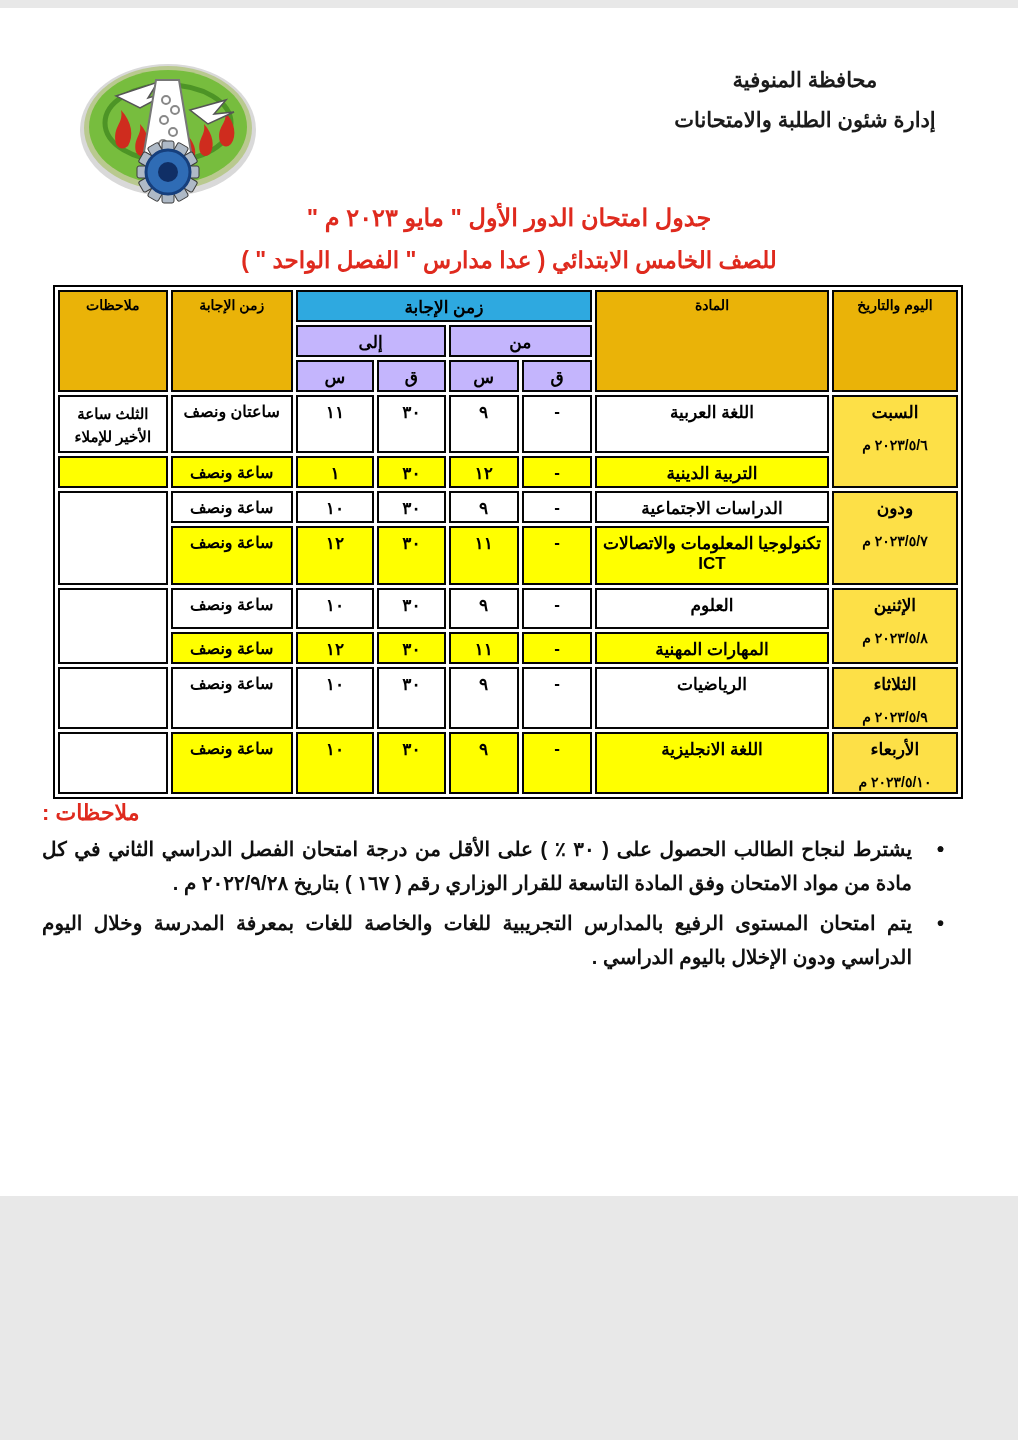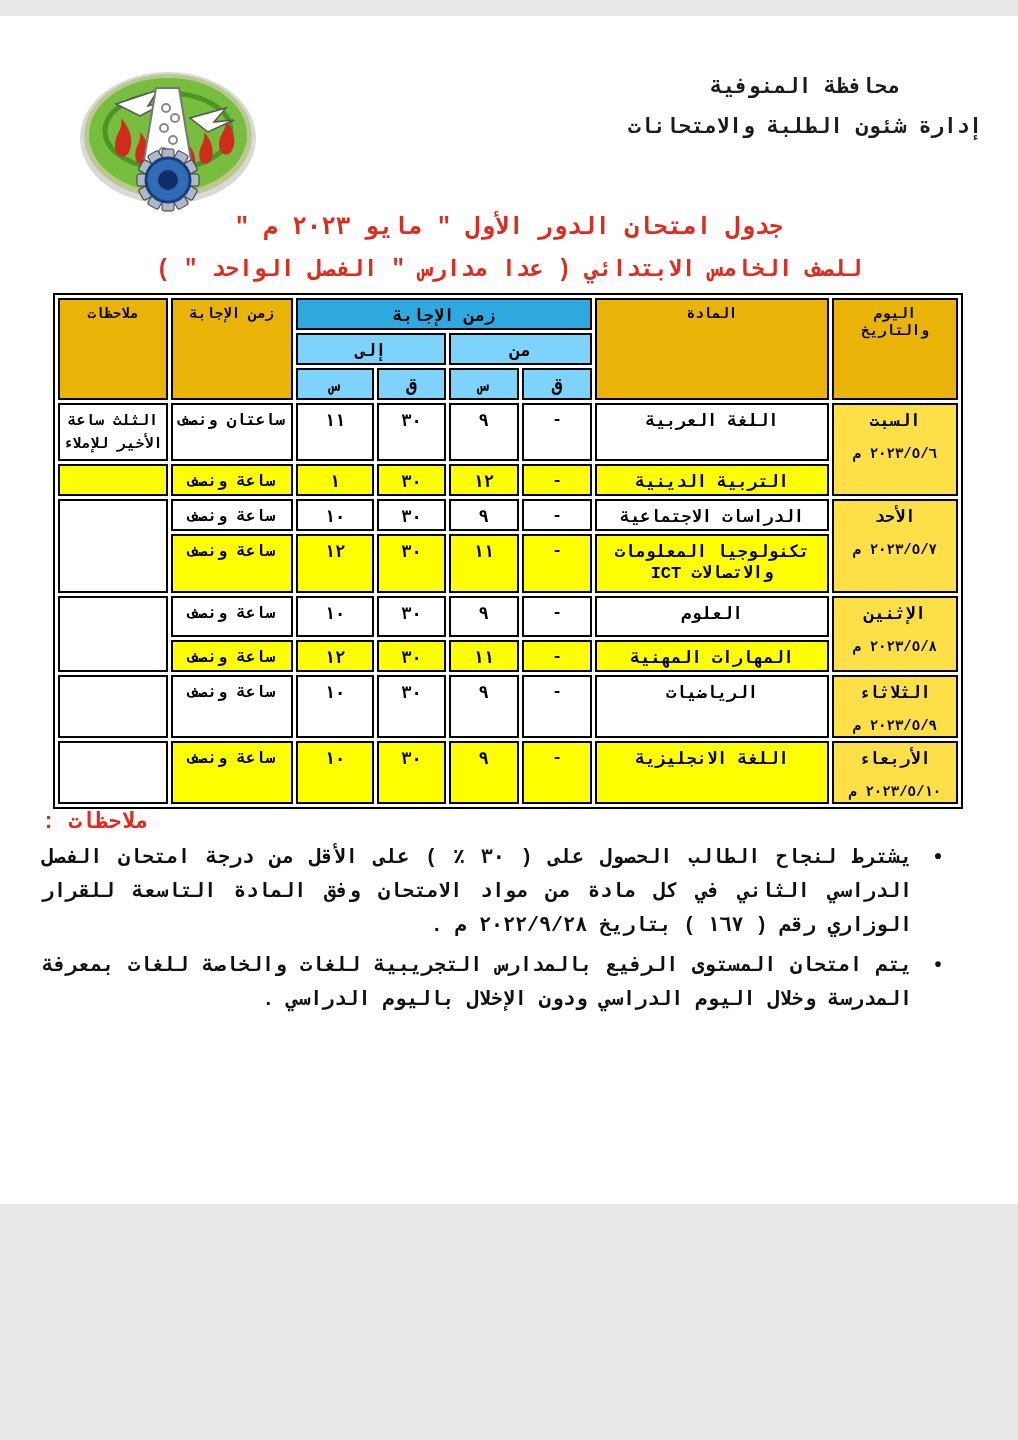--- a/index.html
+++ b/index.html
@@ -1,20 +1,20 @@
 <!DOCTYPE html>
 <html lang="ar" dir="rtl"><head>
 <meta charset="utf-8">
 <style>
   * { margin:0; padding:0; box-sizing:border-box; }
   html,body { background:#e8e8e8; }
   .page {
-    width:1018px; height:1188px; position:relative; margin:16px auto;
+    width:1018px; height:1188px; position:relative; margin:8px auto;
     background:#ffffff; direction:rtl; overflow:hidden;
-    font-family:Liberation Mono, monospace;
+    font-family:Liberation Sans, sans-serif;
   }
   
   .org-block {
     position:absolute; top:52px; right:28px; width:370px;
     text-align:center; font-weight:bold; color:#1b1b1b;
     font-size:21px; line-height:40px;
   }
   .logo-wrap { position:absolute; top:52px; left:78px; width:180px; height:145px; }
   
   .title-1, .title-2 {
@@ -29,21 +29,21 @@
     width:910px; table-layout:fixed;
     border-collapse:separate; border-spacing:3px;
     background:#ffffff; border:2px solid #000;
   }
   table.sched td {
     border:2px solid #050505; text-align:center; font-weight:bold;
     color:#000; vertical-align:top; padding:5px 3px 2px 3px; overflow:hidden;
   }
   td.hblue { background:#eab308; color:#0e2448; vertical-align:bottom; padding-bottom:14px; font-size:14px; }
   td.hblue-strip { background:#2ea9e0; color:#0e2448; vertical-align:middle; padding:2px; font-size:17px; }
-  td.hy { background:#7dd3fc; vertical-align:middle; font-size:17px; padding:2px; }
+  td.hy { background:#c4b5fd; vertical-align:middle; font-size:17px; padding:2px; }
   td.day {
     background:#fde047; color:#13264d; font-size:17px; padding-top:12px;
   }
   .day-date { font-size:14px; margin-top:14px; }
   td.subj { font-size:17px; }
   td.num  { font-size:17px; padding-top:8px; }
   td.dur  { font-size:16px; }
   td.note { font-size:15px; line-height:1.55; padding-top:6px; }
   td.y { background:#ffff00; }
   
@@ -174,21 +174,21 @@
         <td class="num y">-</td>
         <td class="num y">١٢</td>
         <td class="num y">٣٠</td>
         <td class="num y">١</td>
         <td class="dur y">ساعة ونصف</td>
         <td class="note y"></td>
       </tr>
 
       <tr style="height:28px">
         <td class="day" rowspan="2">
-          <div>الأحد</div>
+          <div>ودون</div>
           <div class="day-date">٢٠٢٣/٥/٧ م</div>
         </td>
         <td class="subj">الدراسات الاجتماعية</td>
         <td class="num">-</td>
         <td class="num">٩</td>
         <td class="num">٣٠</td>
         <td class="num">١٠</td>
         <td class="dur">ساعة ونصف</td>
         <td class="note" rowspan="2"></td>
       </tr>

